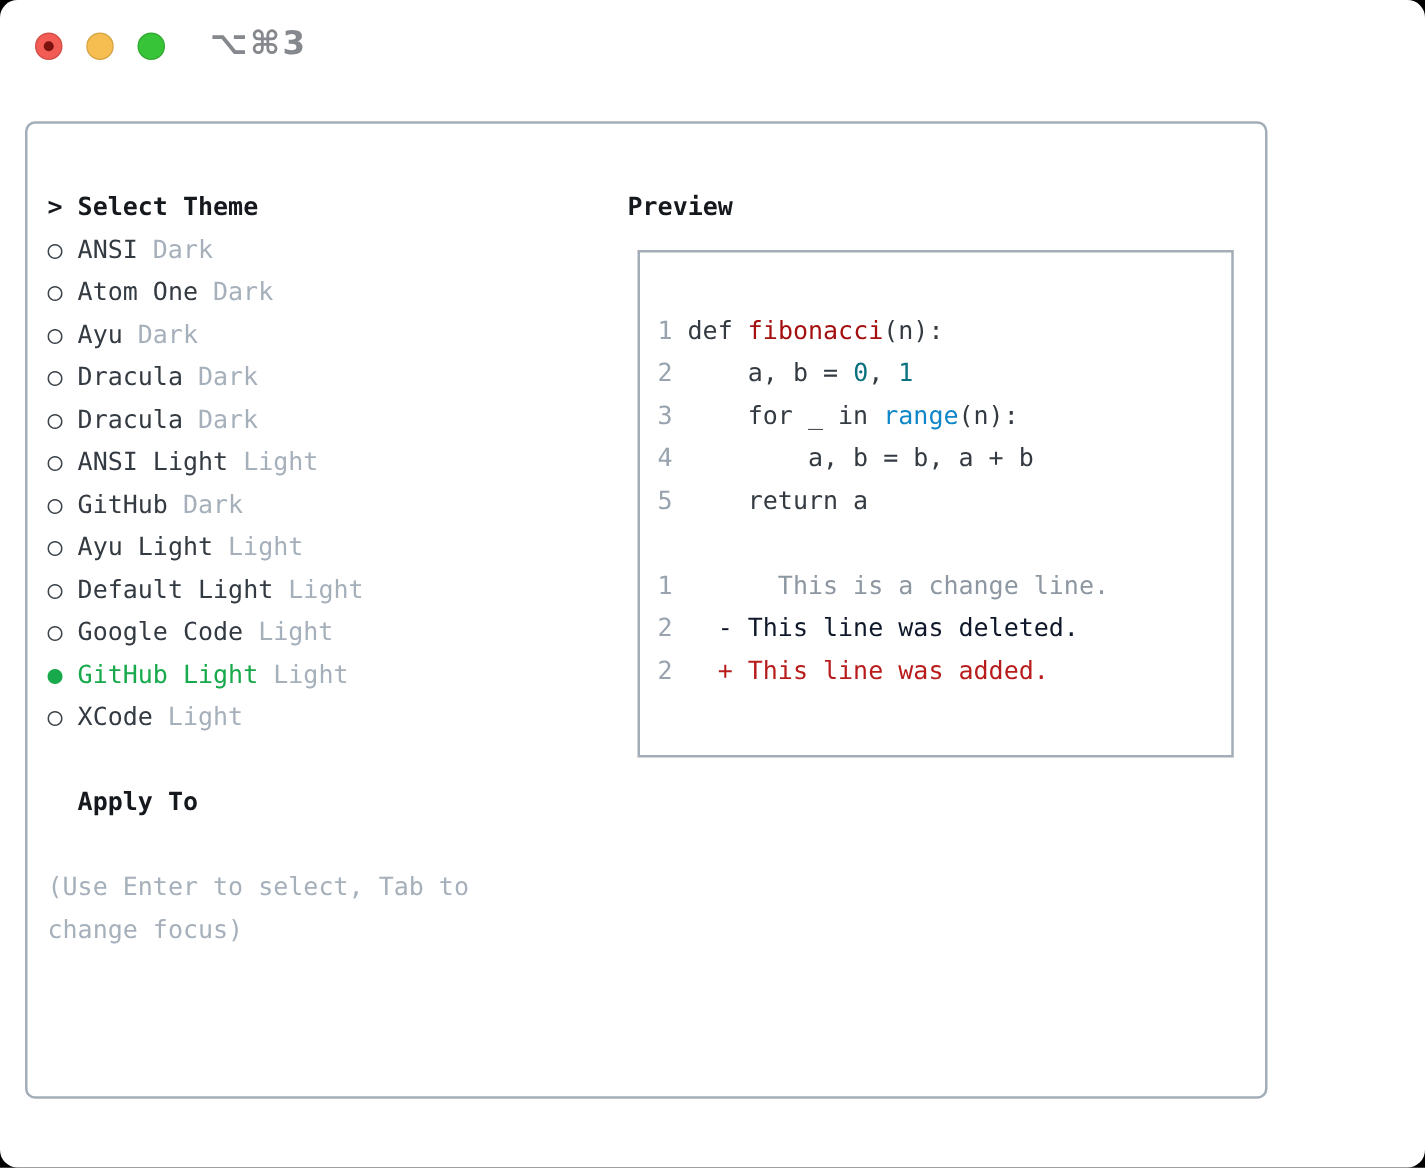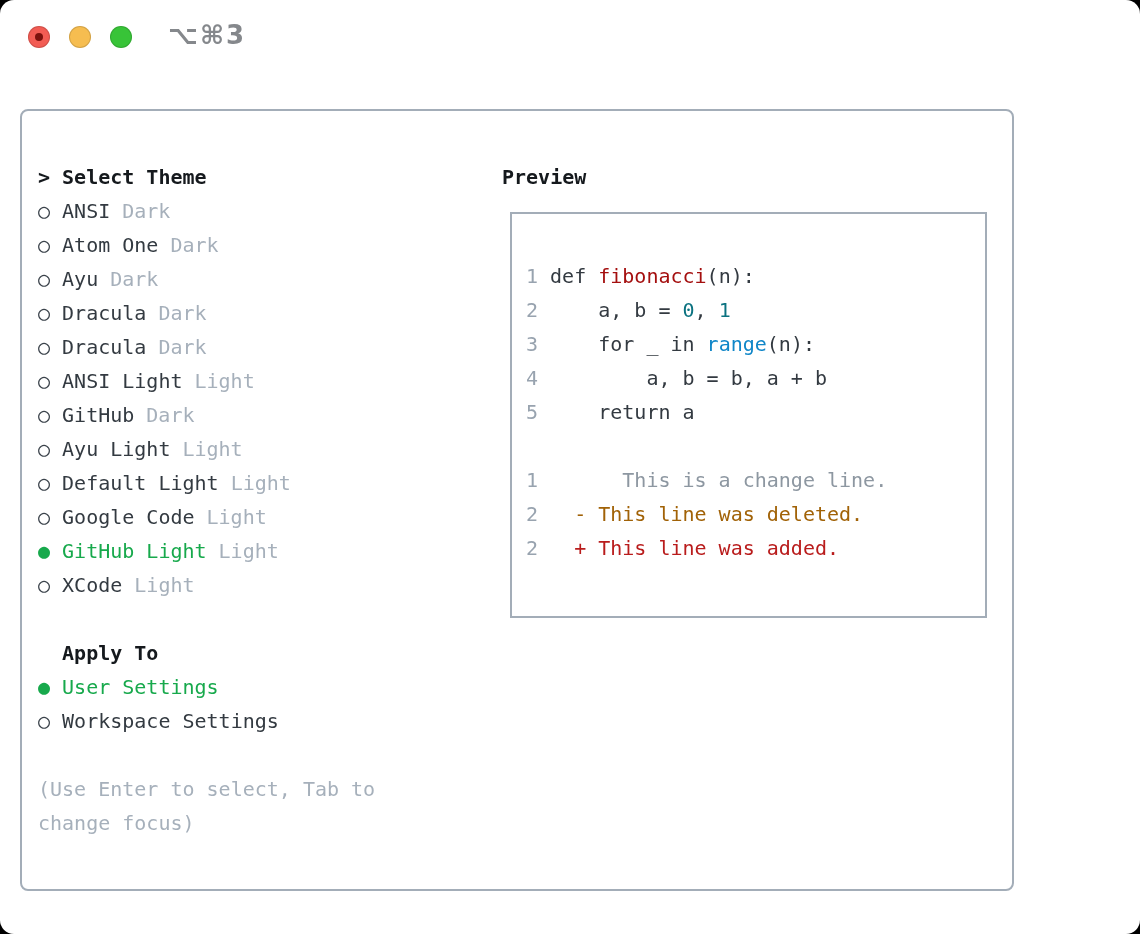--- a/index.html
+++ b/index.html
@@ -12,21 +12,21 @@
          box-shadow:inset 0 0 0 1px rgba(0,0,0,0.14);cursor:default;}
   .light.red{left:28px;background:#f25c54;}
   .light.yellow{left:69px;background:#f6bd50;}
   .light.green{left:110px;background:#38c438;}
   .light .dot{position:absolute;left:7px;top:7px;width:8px;height:8px;border-radius:50%;background:#7c120e;}
   .win-title{position:absolute;left:168px;top:20px;font-family:"DejaVu Sans",sans-serif;
              font-size:26px;font-weight:700;color:#85888c;letter-spacing:2px;}
 
   
   .content-box{position:absolute;left:20px;top:97px;width:994px;height:782px;
-               border:2px solid #a3adb8;border-radius:8px;background:#fff;box-sizing:border-box;margin-top:12px;}
+               border:2px solid #a3adb8;border-radius:8px;background:#fff;box-sizing:border-box;}
 
   
   .left-pane{position:absolute;left:16px;top:49px;font-size:20px;line-height:34px;color:#333a41;}
   .row{height:34px;white-space:pre;}
   .bullet{display:inline-block;width:2ch;white-space:pre;color:#3a424a;}
   .row.header .bullet, .row.header .label{font-weight:700;color:#15191d;}
   .tname{margin-right:12px;}
   .muted{color:#a6b0bb;}
   .selected .tname, .selected .olabel{color:#17a94c;}
   .selected .bullet{color:#17a94c;}
@@ -41,21 +41,21 @@
                border:2px solid #a3adb8;background:#fff;box-sizing:border-box;
                padding:45px 0 0 14px;overflow:hidden;}
   .pline{height:34px;line-height:34px;font-size:20px;white-space:pre;}
   .ln{display:inline-block;min-width:12px;text-align:right;margin-right:12px;color:#98a3af;}
   .pcode{white-space:pre;}
   .c-fg{color:#333a41;}
   .c-function{color:#a40f0f;}
   .c-number{color:#0b7280;}
   .c-builtin{color:#0f86c8;}
   .c-context{color:#8d97a1;}
-  .c-deleted{color:#a16207;text-align:center;}
+  .c-deleted{color:#0f172a;text-align:center;}
   .c-added{color:#b91c1c;}
 </style>
 </head>
 <body>
 
 <div class="window">
 
   <div class="titlebar">
     <span class="light red">
       <span class="dot"></span>
@@ -82,24 +82,20 @@
           <div class="row theme"><span class="bullet">○ </span><span class="tname">Default Light</span><span class="muted">Light</span></div>
           <div class="row theme"><span class="bullet">○ </span><span class="tname">Google Code</span><span class="muted">Light</span></div>
           <div class="row theme selected"><span class="bullet">● </span><span class="tname">GitHub Light</span><span class="muted">Light</span></div>
           <div class="row theme"><span class="bullet">○ </span><span class="tname">XCode</span><span class="muted">Light</span></div>
         </div>
 
       <div class="spacer"></div>
 
       <div class="row applyto"><span class="bullet"></span><span class="label">Apply To</span></div>
 
-      <div id="apply-list">
-          <div class="row selected"><span class="bullet">● </span><span class="olabel">User Settings</span></div>
-          <div class="row"><span class="bullet">○ </span><span class="olabel">Workspace Settings</span></div>
-        </div>
 
       <div class="spacer"></div>
 
       <div class="hint">(Use Enter to select, Tab to change focus)</div>
     </div>
 
     <div class="preview-label">Preview</div>
 
     <div class="preview-box">
       <div id="preview-lines">

